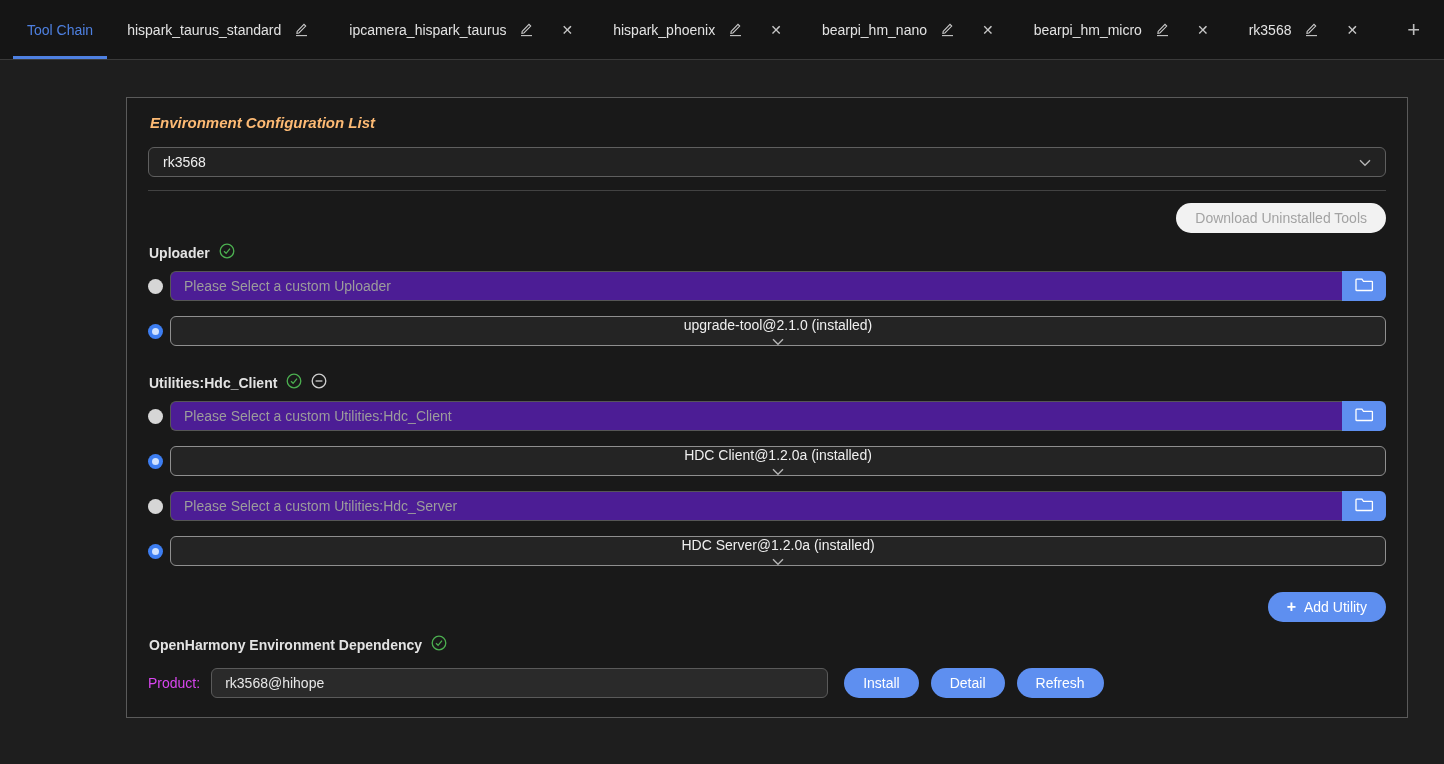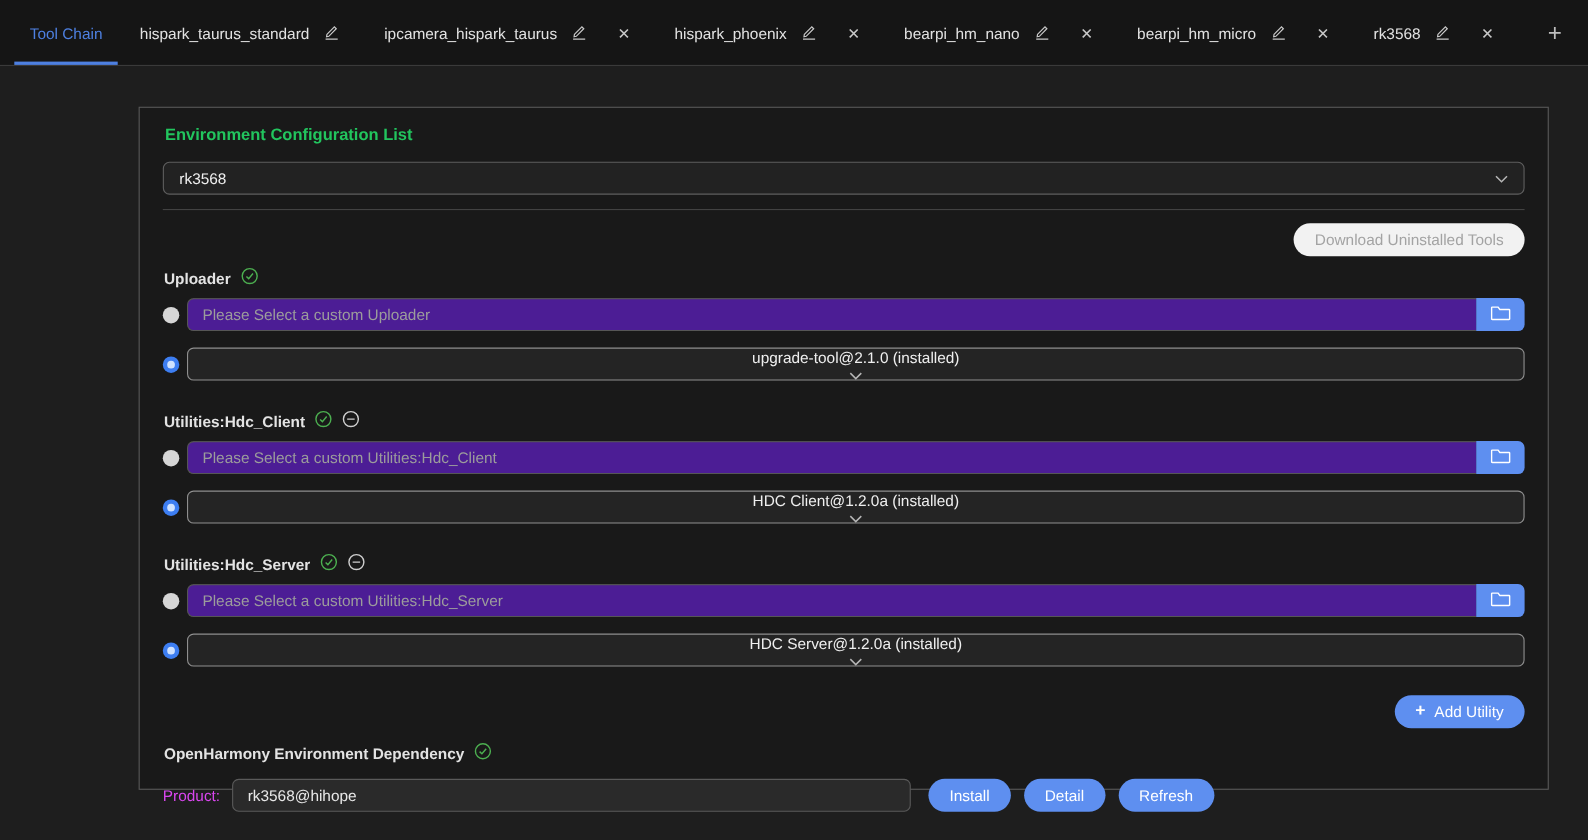--- a/index.html
+++ b/index.html
@@ -63,22 +63,23 @@
     position:absolute;
     left:126px; top:97px;
     width:1282px; height:621px;
     background:#191919;
     border:1px solid #5a5a5a;
     padding:14px 21px 0 21px;
   }
   .panel-title {
     font-size:15px;
     font-weight:bold;
-    color:#22c55e;
+    color:#fdba74;
     margin:2px 0 16px 2px;
+    font-style:italic;
   }
 
   .select-box {
     height:30px;
     background:#222222;
     border:1px solid #5f5f5f;
     border-radius:6px;
     display:flex;
     align-items:center;
     padding:0 14px;
@@ -377,35 +378,20 @@
     <div class="row-body select-box bright">
       <span class="sel-val">HDC Client@1.2.0a (installed)</span>
       <span>
         <svg width="12" height="8" viewBox="0 0 12 8">
             <path d="M1 1.2 L6 6.2 L11 1.2" fill="none" stroke="#b5b5b5" stroke-width="1.4"></path>
           </svg>
       </span>
     </div>
   </div>
 
-  <div class="sec-label gap-top">
-    <span>Utilities:Hdc_Server</span>
-    <span>
-      <svg width="16" height="16" viewBox="0 0 16 16">
-          <circle cx="8" cy="8" r="6.8" fill="none" stroke="#4caf50" stroke-width="1.3"></circle>
-          <path d="M5 8.3 L7.1 10.3 L11 5.7" fill="none" stroke="#4caf50" stroke-width="1.3"></path>
-        </svg>
-    </span>
-    <span>
-      <svg width="16" height="16" viewBox="0 0 16 16">
-          <circle cx="8" cy="8" r="6.8" fill="none" stroke="#cfcfcf" stroke-width="1.3"></circle>
-          <line x1="4.6" y1="8" x2="11.4" y2="8" stroke="#cfcfcf" stroke-width="1.3"></line>
-        </svg>
-    </span>
-  </div>
   <div class="tool-row">
     <span class="radio off"></span>
     <div class="row-body custom-group">
       <input class="custom-input" placeholder="Please Select a custom Utilities:Hdc_Server" style="">
       <button class="folder-btn">
         <span>
           <svg width="19" height="15" viewBox="0 0 19 15">
               <path d="M1.6 2.2 h5.3 l1.6 2.1 h8.3 a0.6 0.6 0 0 1 0.6 0.6 v8 a0.6 0.6 0 0 1 -0.6 0.6 h-15.2 a0.6 0.6 0 0 1 -0.6 -0.6 v-10.1 a0.6 0.6 0 0 1 0.6 -0.6 z" fill="none" stroke="#ffffff" stroke-width="1.3"></path>
             </svg>
         </span>

